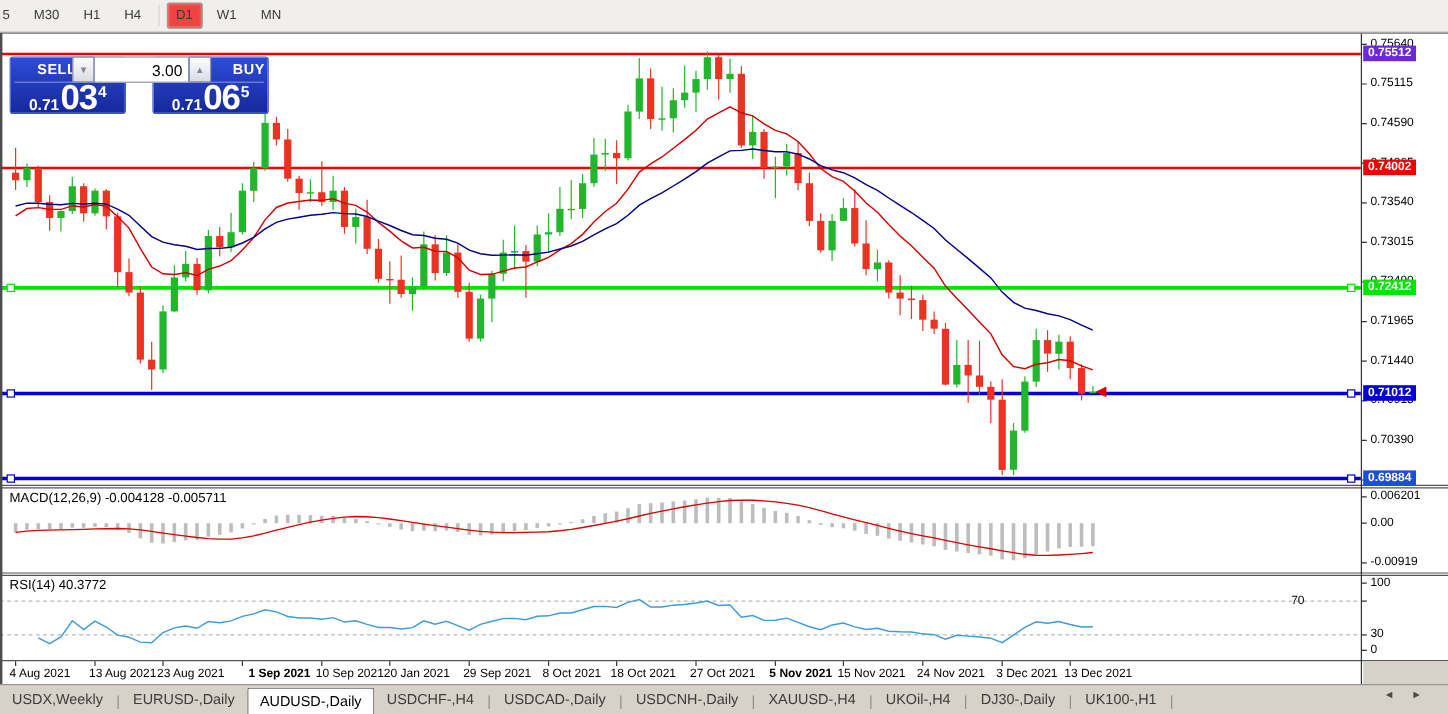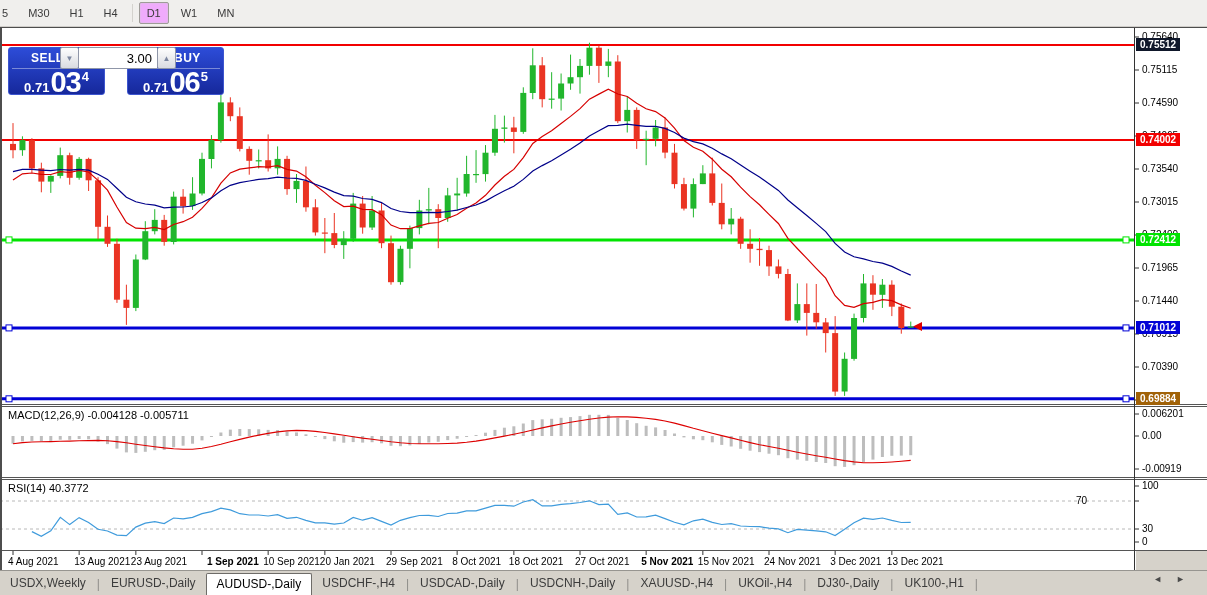--- a/index.html
+++ b/index.html
@@ -2,21 +2,21 @@
 <html><head>
 <meta charset="utf-8">
 <style>
   html,body{margin:0;padding:0;background:#fff;font-family:"Liberation Sans",sans-serif;}
   #stage{position:relative;width:1207px;height:595px;background:#fff;overflow:hidden;}
   
   #tf-toolbar{position:absolute;left:0;top:0;width:1207px;height:26px;background:#f0efed;
     border-bottom:1px solid #cfcdc9;display:flex;align-items:center;z-index:30;}
   .tf-btn{height:20px;line-height:20px;padding:0 7px;margin:0 2px;font-size:11px;color:#3a3a3a;
     border:1px solid transparent;border-radius:2px;white-space:nowrap;cursor:default;}
-  .tf-btn.active{background:#f0abfc;border:1px solid #9e9c98;box-shadow:inset 0 0 2px #ccc;}
+  .tf-btn.active{background:#ef4444;border:1px solid #9e9c98;box-shadow:inset 0 0 2px #ccc;}
   .tf-sep{width:1px;height:18px;background:#d4d2ce;margin:0 4px;}
   
   #win-border-top{position:absolute;left:0;top:26px;width:1207px;height:2px;background:#4d4d4d;z-index:25;}
   #win-border-left{position:absolute;left:0;top:26px;width:2px;height:544px;background:#4d4d4d;z-index:25;}
   #chart-title{position:absolute;left:10px;top:31px;font-size:12px;font-weight:bold;color:#000;z-index:8;white-space:nowrap;}
   #chart-title .tri{font-size:8px;margin-right:6px;position:relative;top:-1px;}
   
   #chart-svg{position:absolute;left:0;top:0;z-index:2;}
   
   .axis-label{position:absolute;font-size:10px;color:#000;z-index:5;white-space:nowrap;}
@@ -24,21 +24,21 @@
     font-weight:bold;color:#fff;z-index:6;white-space:nowrap;}
   .date-label{position:absolute;font-size:10px;color:#000;z-index:5;white-space:nowrap;}
   .ind-label{position:absolute;font-size:11px;color:#000;z-index:5;white-space:nowrap;}
   #axis-corner{position:absolute;left:1136px;top:551px;width:71px;height:19px;background:#d6d2ca;z-index:4;}
   
   #trade-panel{position:absolute;left:8px;top:47px;width:216px;height:48px;z-index:20;}
   .blk{position:absolute;top:0;width:97px;height:48px;border:1px solid #3d55cf;border-radius:3px;
     background:linear-gradient(#2d4cd8,#16289b);box-sizing:border-box;}
   .blk.sell{left:0;} .blk.buy{left:119px;}
   .blk-label{position:absolute;top:3px;font-size:12px;font-weight:bold;color:#fff;letter-spacing:.5px;}
-  .blk.sell .blk-label{left:22px;} .blk.buy .blk-label{left:46px;}
+  .blk.sell .blk-label{left:22px;} .blk.buy .blk-label{left:66px;}
   .blk-divider{position:absolute;left:3px;right:3px;top:20px;height:1px;background:rgba(255,255,255,.4);}
   .blk-price{position:absolute;left:0;right:0;top:21px;height:26px;display:flex;align-items:flex-end;
     justify-content:center;color:#fff;padding-bottom:2px;}
   .pp{font-size:13px;font-weight:bold;margin-right:1px;line-height:15px;}
   .pb{font-size:29px;font-weight:bold;line-height:25px;letter-spacing:-1px;}
   .psup{font-size:13px;font-weight:bold;position:relative;top:-11px;margin-left:1px;}
   #spinner{position:absolute;left:52px;top:0;height:22px;display:flex;z-index:22;}
   .spin-btn{width:19px;height:22px;border:1px solid #8f96a8;background:linear-gradient(#fefefe,#d9dbe1);
     font-size:8px;color:#7c87a0;padding:0;border-radius:2px;font-family:"Liberation Sans",sans-serif;}
   #spin-field{width:68px;height:20px;border:1px solid #8f96a8;border-left:none;border-right:none;
@@ -436,25 +436,25 @@
       <div class="axis-label" style="left: 1142px; top: 328px;">0.70915</div>
       <div class="axis-label" style="left: 1142px; top: 361px;">0.70390</div>
       <div class="axis-label" style="left: 1142px; top: 394px;">0.69865</div>
       <div class="axis-label" style="left: 1142px; top: 408px;">0.006201</div>
       <div class="axis-label" style="left: 1142px; top: 430px;">0.00</div>
       <div class="axis-label" style="left: 1142px; top: 463px;">-0.00919</div>
       <div class="axis-label" style="left: 1142px; top: 480px;">100</div>
       <div class="axis-label" style="left: 1076px; top: 495px;">70</div>
       <div class="axis-label" style="left: 1142px; top: 523px;">30</div>
       <div class="axis-label" style="left: 1142px; top: 536px;">0</div>
-      <div class="badge" style="top: 38.0457px; background: #0f172a;">0.75512</div>
+      <div class="badge" style="top: 38.0457px; background: #6d28d9;">0.75512</div>
       <div class="badge" style="top: 132.96px; background: rgb(242, 0, 0);">0.74002</div>
       <div class="badge" style="top: 232.903px; background: rgb(0, 228, 0);">0.72412</div>
       <div class="badge" style="top: 320.903px; background: rgb(2, 2, 214);">0.71012</div>
-      <div class="badge" style="top: 391.806px; background: #a16207;">0.69884</div>
+      <div class="badge" style="top: 391.806px; background: #1d4ed8;">0.69884</div>
       <div class="date-label" style="left: 8px; top: 556px;">4 Aug 2021</div>
       <div class="date-label" style="left: 74.15px; top: 556px;">13 Aug 2021</div>
       <div class="date-label" style="left: 130.85px; top: 556px;">23 Aug 2021</div>
       <div class="date-label" style="left: 207px; top: 556px; font-weight: bold;">1 Sep 2021</div>
       <div class="date-label" style="left: 263.15px; top: 556px;">10 Sep 2021</div>
       <div class="date-label" style="left: 319.85px; top: 556px;">20 Jan 2021</div>
       <div class="date-label" style="left: 386px; top: 556px;">29 Sep 2021</div>
       <div class="date-label" style="left: 452.15px; top: 556px;">8 Oct 2021</div>
       <div class="date-label" style="left: 508.85px; top: 556px;">18 Oct 2021</div>
       <div class="date-label" style="left: 575px; top: 556px;">27 Oct 2021</div>

